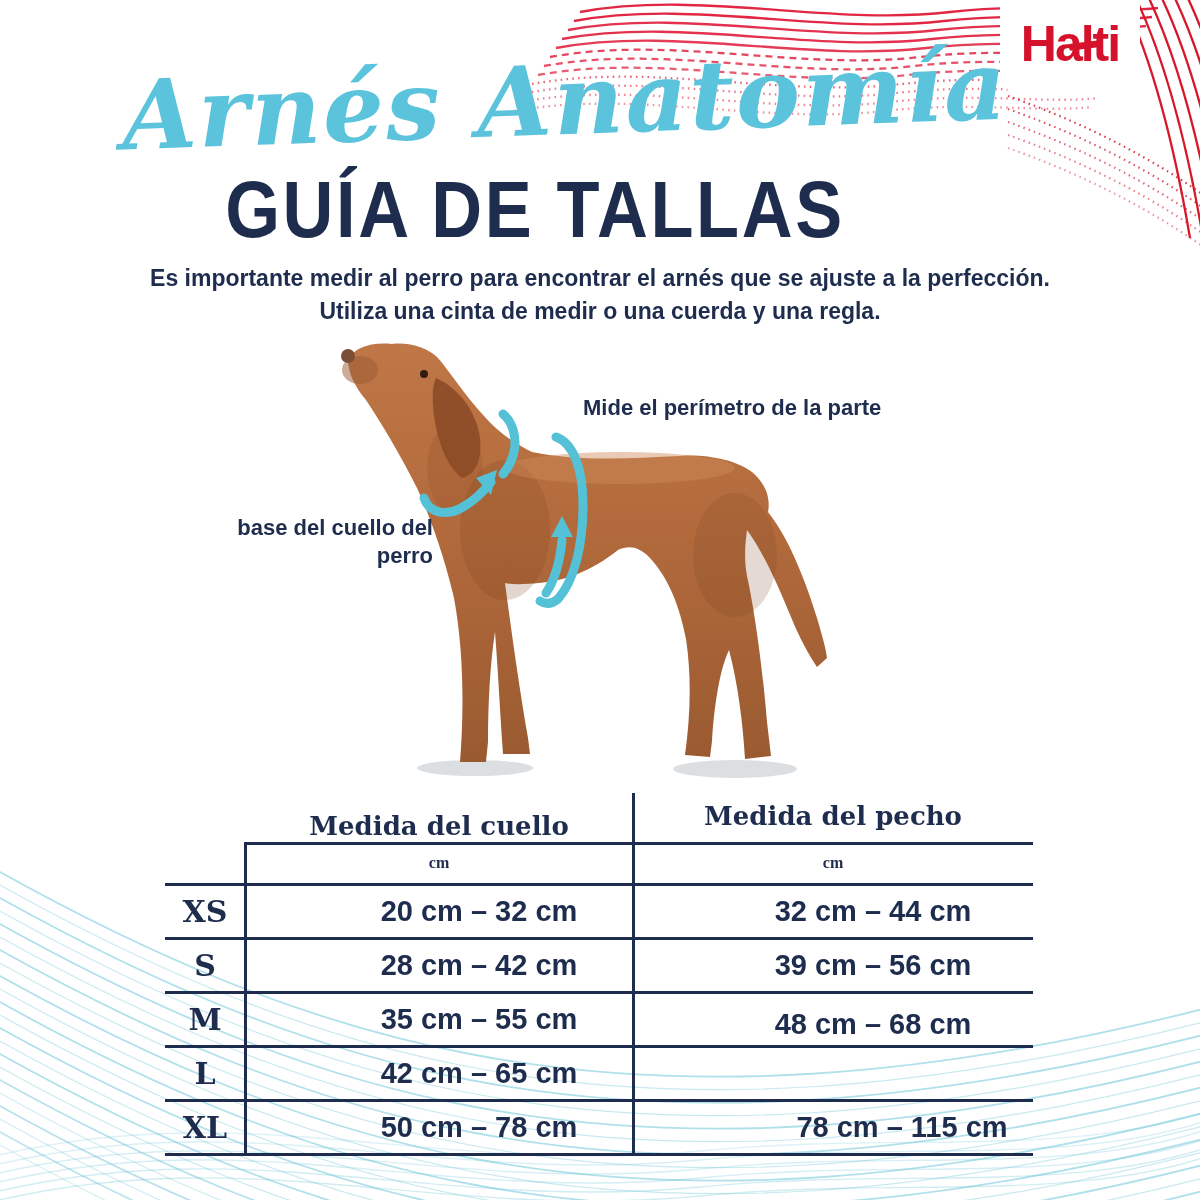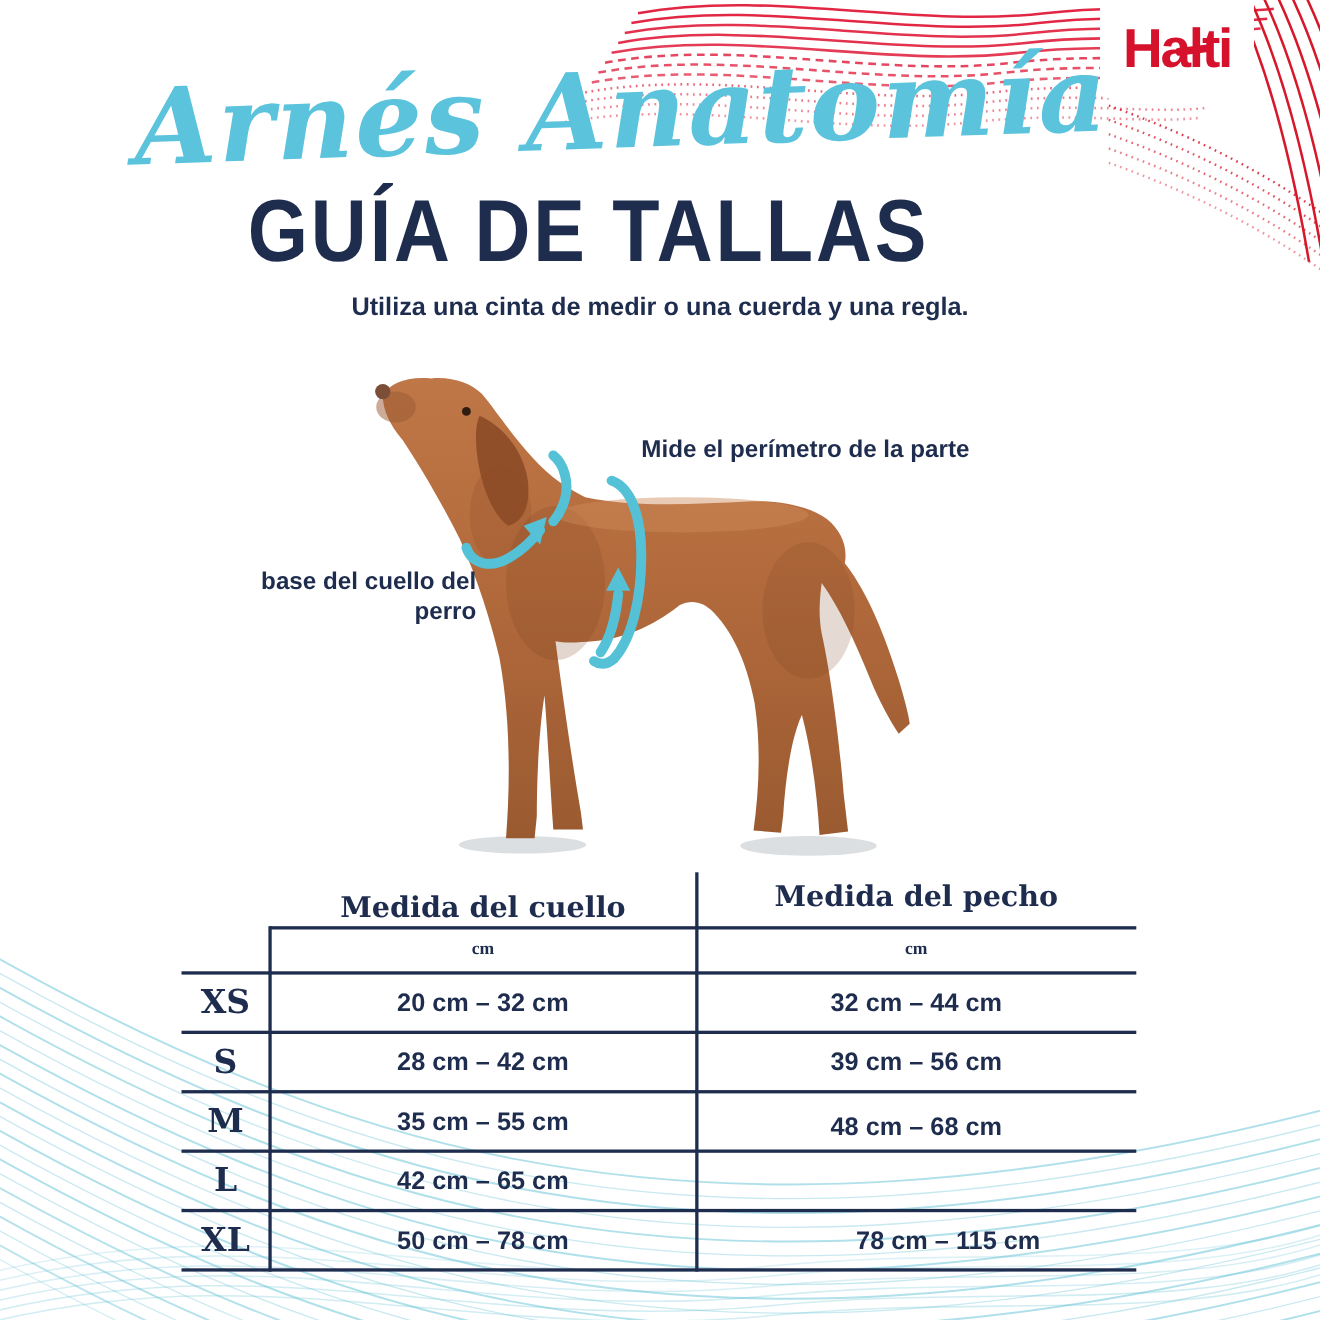--- a/index.html
+++ b/index.html
@@ -27,21 +27,21 @@
   .halti-text{font-weight:700;font-size:50px;letter-spacing:-2px;color:#d5112b;position:relative;top:-2px;}
   .halti-bar{position:absolute;left:69px;top:42px;width:31px;height:7px;background:#d5112b;
     transform:rotate(-7deg);border-radius:2px;}
 
   
   .table-wrap{left:165px;top:790px;width:868px;height:366px;z-index:2;}
   .cell{position:absolute;display:flex;align-items:center;justify-content:center;}
   .th{font-family:"DejaVu Serif", serif;font-weight:700;font-size:26px;color:#1e2c4e;}
   .unit{font-family:Liberation Serif, serif;font-weight:700;font-size:16px;color:#1e2c4e;}
   .size-label{font-family:"DejaVu Serif", serif;font-weight:700;font-size:30px;color:#1e2c4e;}
-  .val{font-size:23px;font-weight:700;color:#1e2c4e;}
+  .val{font-size:29px;font-weight:700;color:#1e2c4e;margin-left:40px;}
   .hline,.vline{position:absolute;background:#1e2c4e;}
 </style>
 </head>
 <body>
 
 <div class="page">
 
   <svg id="art" width="1200" height="1200" viewBox="0 0 1200 1200">
     <defs>
       <linearGradient id="dogG" x1="0" y1="0" x2="0" y2="1">
@@ -162,20 +162,21 @@
   </svg>
 
   <div class="abs halti-box">
     <span class="halti-text">Halti</span>
     <span class="halti-bar"></span>
   </div>
 
   <div class="abs txt-layer script-title">Arnés Anatomía</div>
   <div class="abs txt-layer main-title">GUÍA DE TALLAS</div>
   <div class="abs txt-layer intro">
+    <div>Es importante medir al perro para encontrar el arnés que se ajuste a la perfección.</div>
     <div>Utiliza una cinta de medir o una cuerda y una regla.</div>
   </div>
 
   <div class="abs txt-layer note note-chest">
     <div>Mide el perímetro de la parte</div>
   </div>
   <div class="abs txt-layer note note-neck">
     <div>base del cuello del perro</div>
   </div>
 

